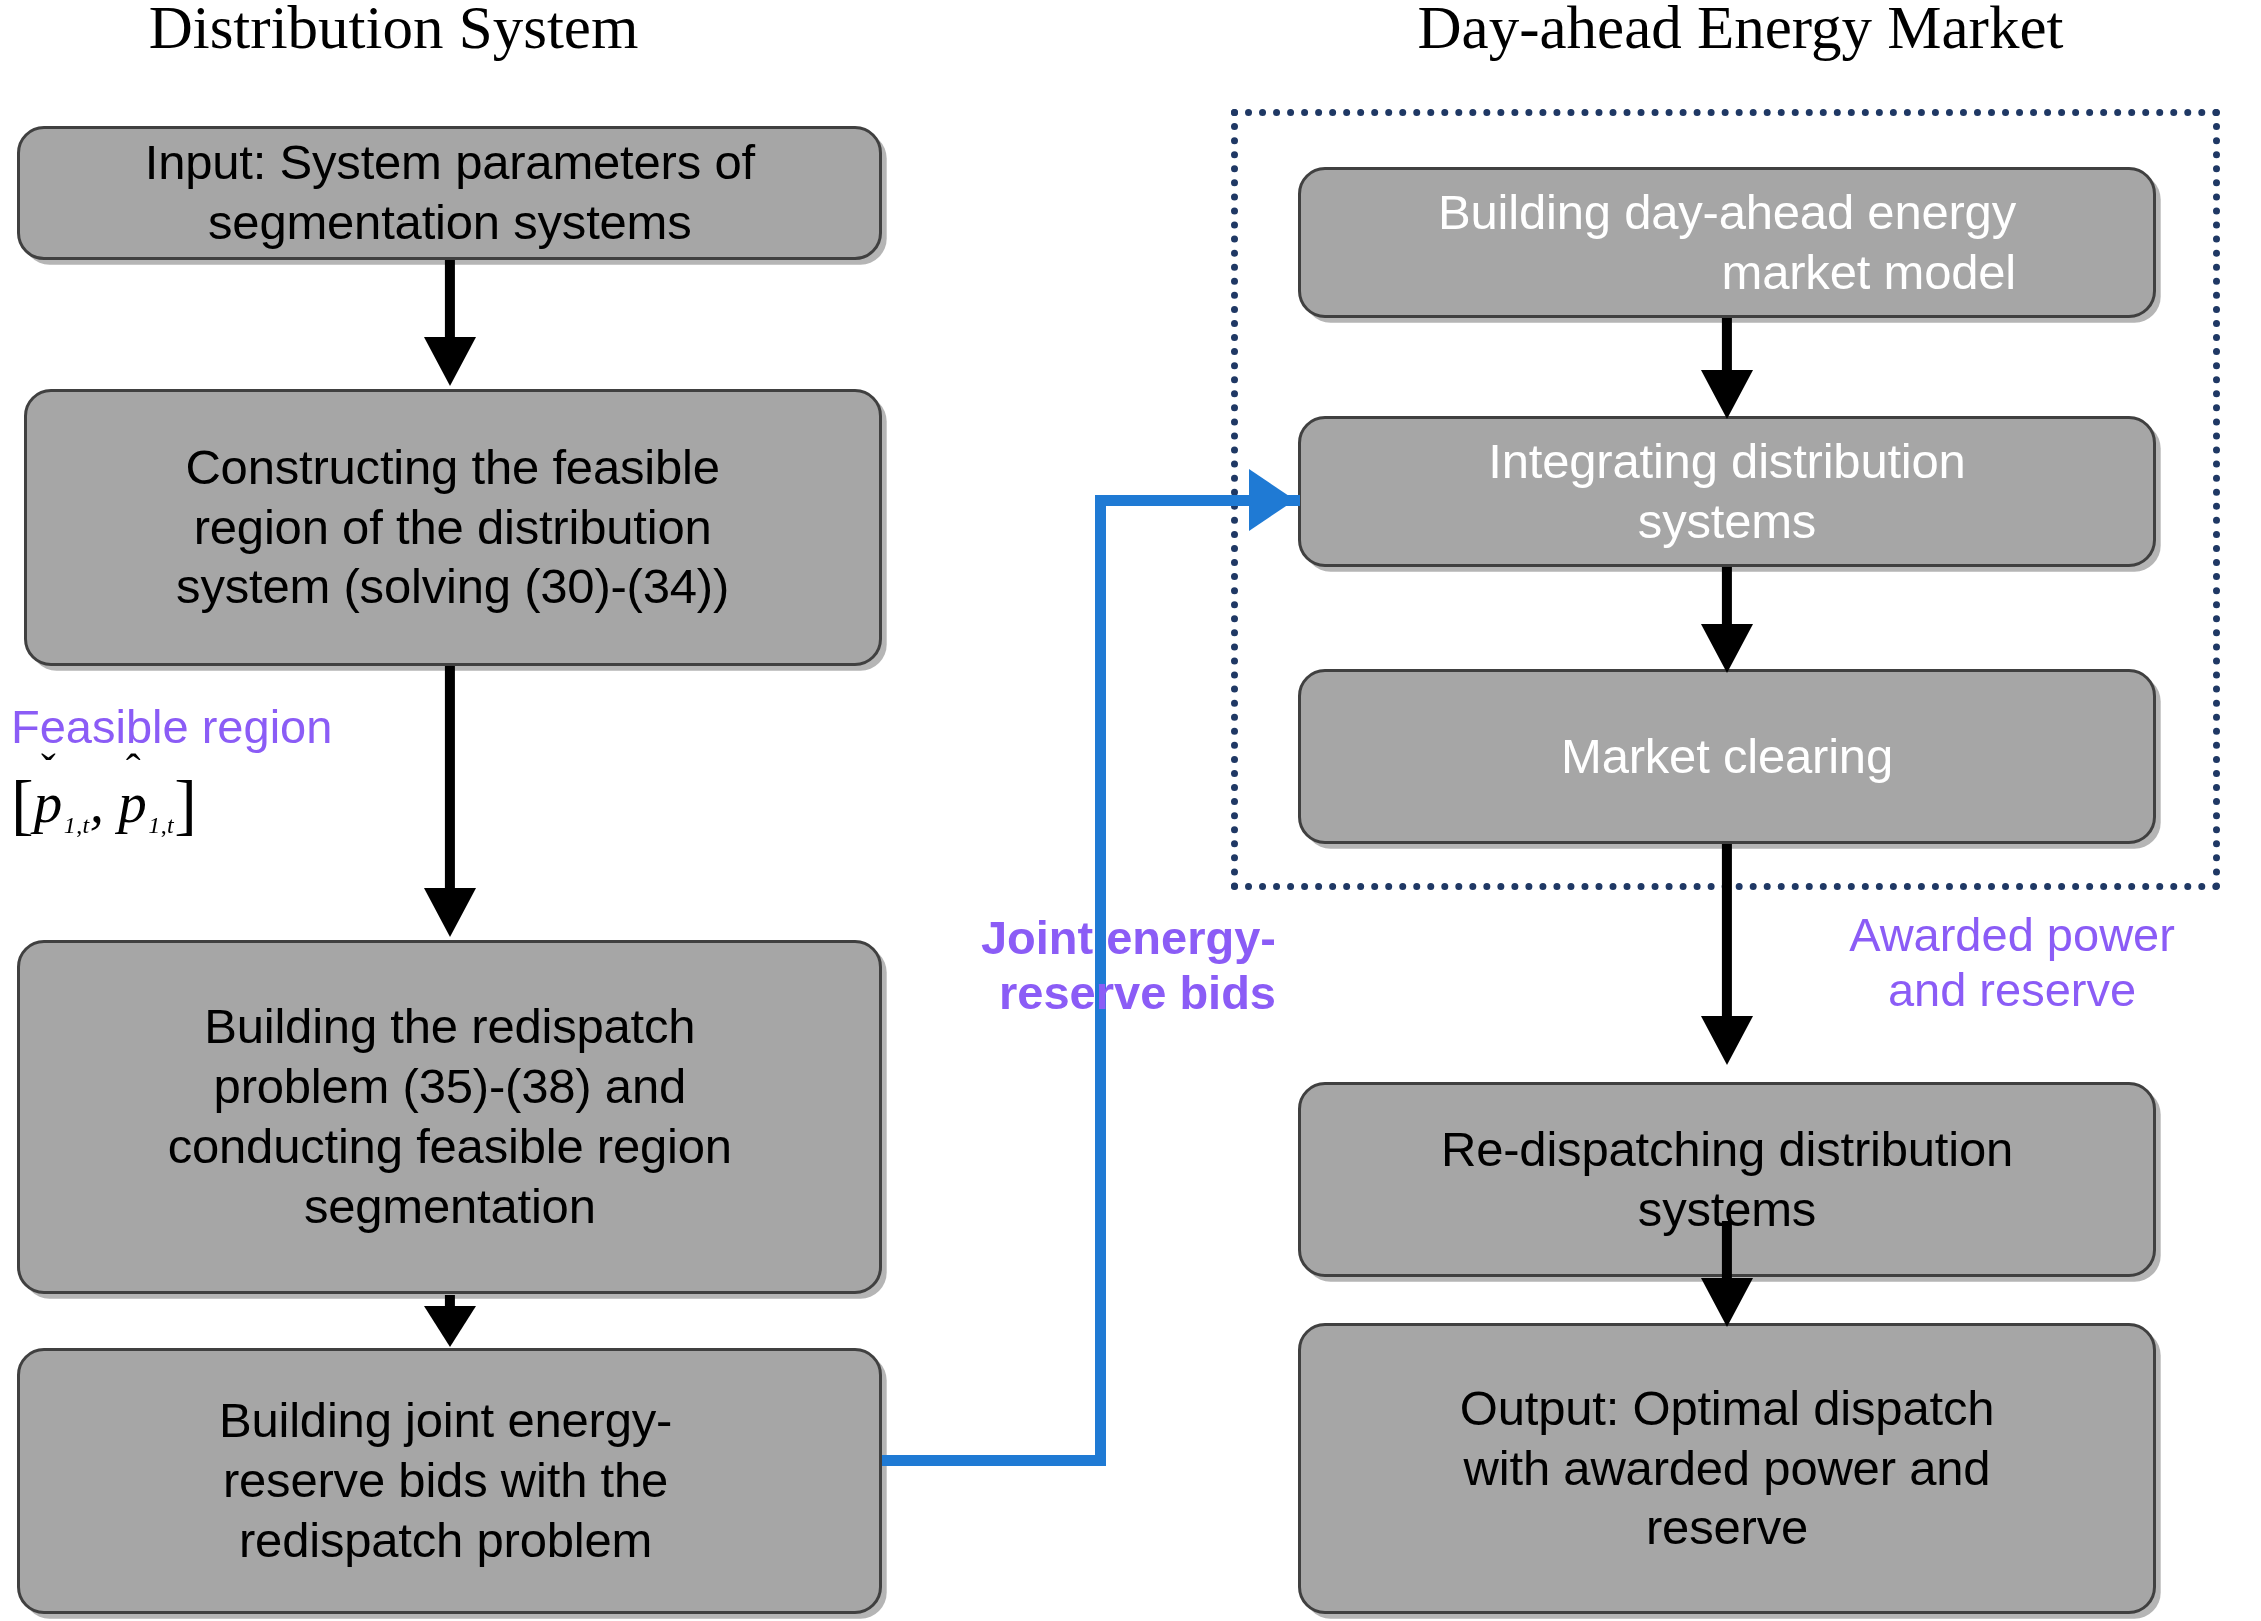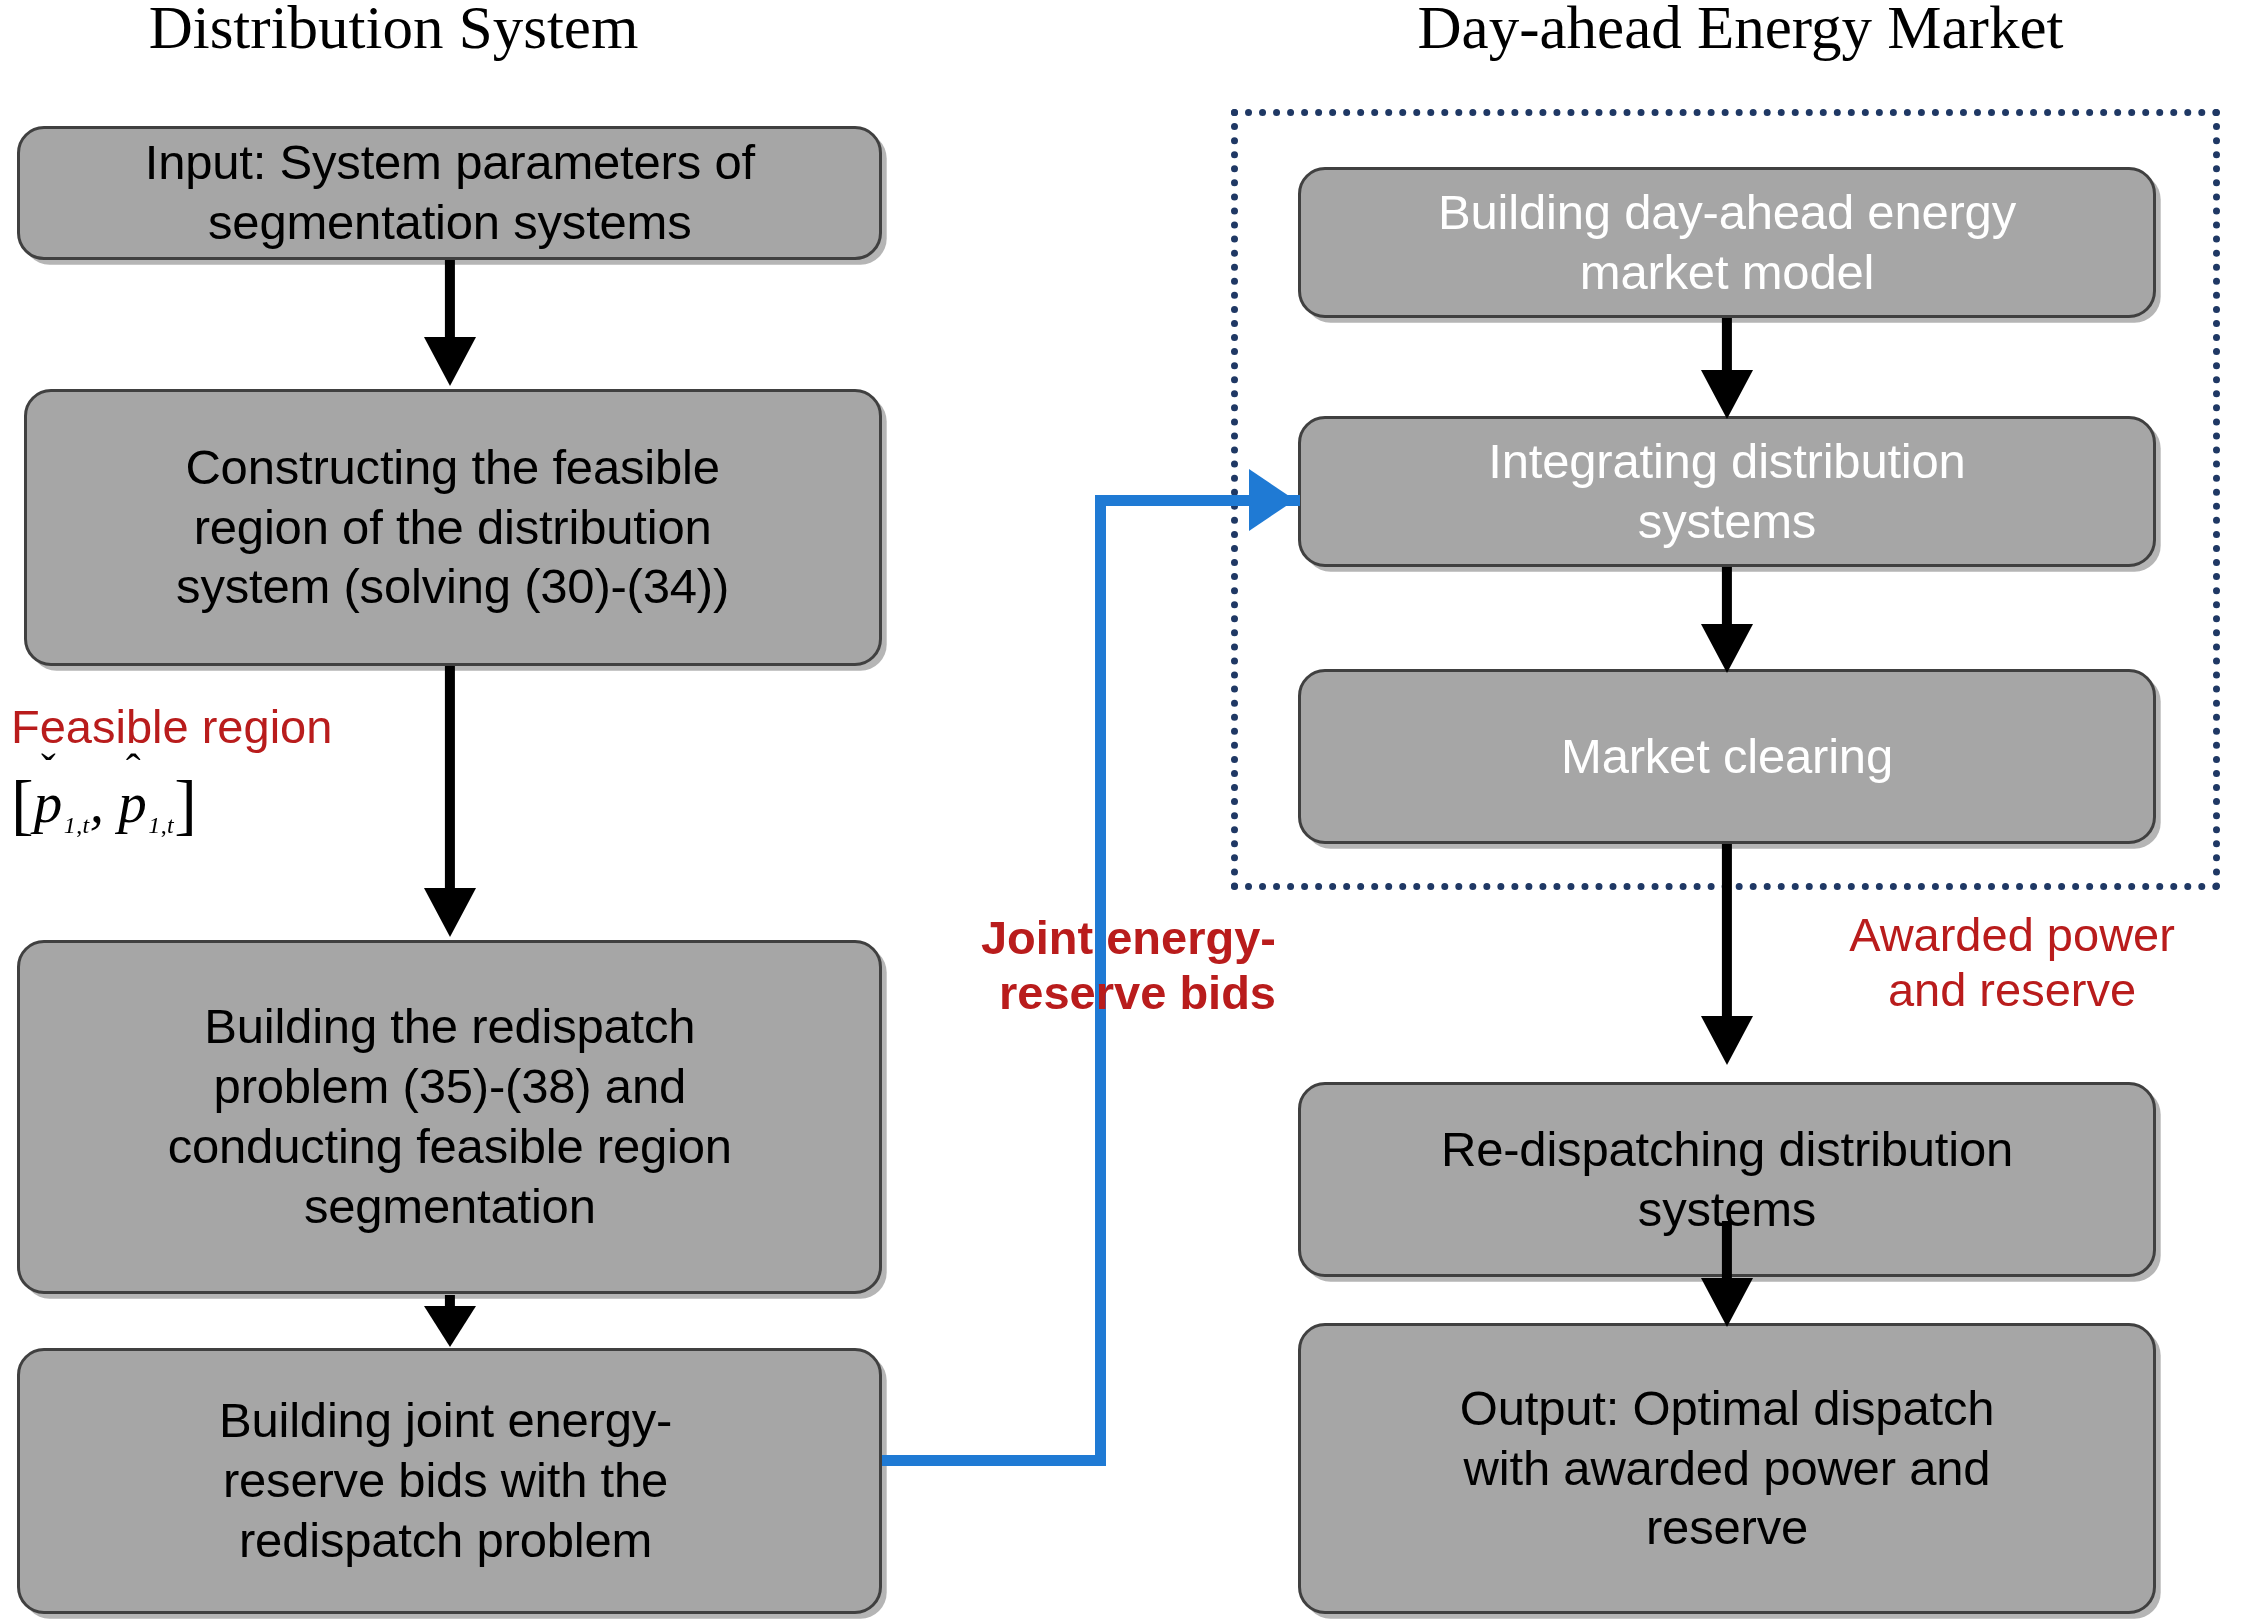--- a/index.html
+++ b/index.html
@@ -84,21 +84,21 @@
     position: absolute;
     width: 0; height: 0;
     border-top: 31.5px solid transparent;
     border-bottom: 31.5px solid transparent;
     border-left: 46px solid #1F7AD4;
   }
 
   
   .edge-label {
     position: absolute;
-    color: #b91c1c;
+    color: #8b5cf6;
     font-size: 47px;
     line-height: 1.18;
     white-space: pre-line;
   }
   .edge-label.bold { font-weight: bold; text-align: right; }
   .edge-label.center { text-align: center; }
 
   
   .math {
     position: absolute;
@@ -167,21 +167,21 @@
     <div class="stem" style="height:11px;"></div>
     <div class="head" style="border-top-width:41px;"></div>
   </div>
 
   <div class="edge-label" style="left:11px; top:699px; width:488px;">Feasible region</div>
 
   <div class="math" style="left:11px; top:770px;">
     <span class="brk">[</span><span class="var">p<span class="acc">ˇ</span></span><span class="sub">1<span class="up">,</span>t</span><span style="font-style:italic;">,&nbsp;</span><span class="var">p<span class="acc">̂</span></span><span class="sub">1<span class="up">,</span>t</span><span class="brk">]</span>
   </div>
 
-  <div class="box white-text" style="left:1298px; top:167px; width:858px; height:151px;">Building day-ahead energy
+  <div class="box white-text" style="left:1298px; top:167px; width:858px; height:151px;text-align:right;">Building day-ahead energy
 market model</div>
 
   <div class="box white-text" style="left:1298px; top:416px; width:858px; height:151px;text-align:center;">Integrating distribution
 systems</div>
 
   <div class="box white-text" style="left:1298px; top:669px; width:858px; height:175px;">Market clearing</div>
 
   <div class="box" style="left:1298px; top:1062px; width:858px; height:195px;margin-top:20px;">Re-dispatching distribution
 systems</div>
 

